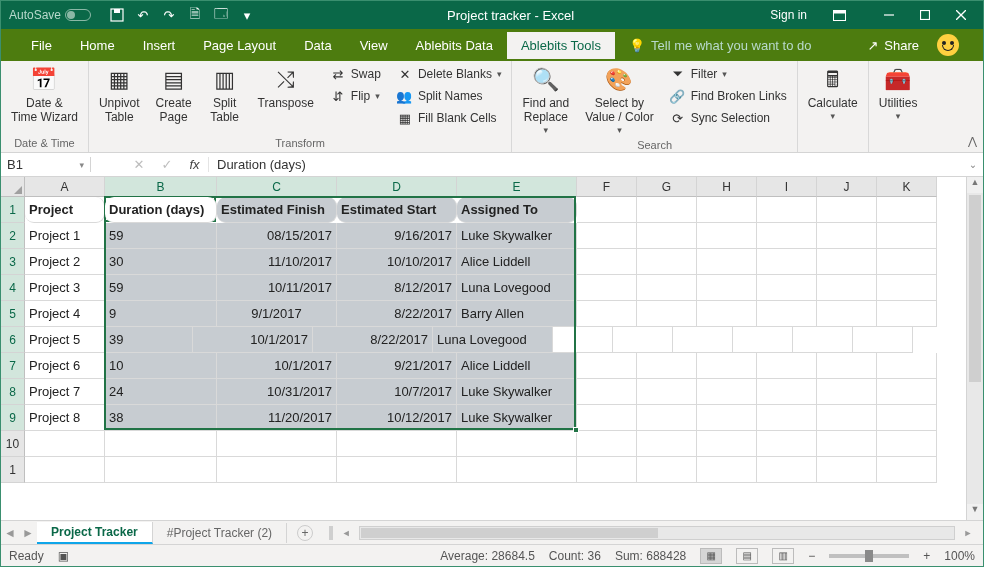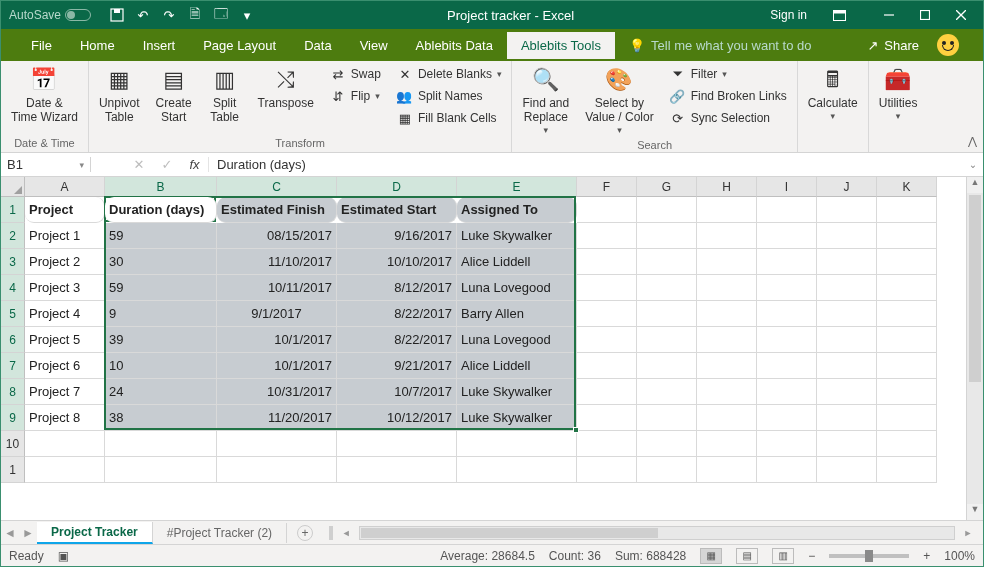--- a/index.html
+++ b/index.html
@@ -187,21 +187,21 @@
   <div class="group">
     <div class="body">
       <div class="big">
           <span class="icn">▦</span>
           <span style="white-space:pre;">Unpivot
 Table</span>
         </div>
       <div class="big">
           <span class="icn">▤</span>
           <span style="white-space:pre;">Create
-Start</span>
+Page</span>
         </div>
       <div class="big">
           <span class="icn">▥</span>
           <span style="white-space:pre;">Split
 Table</span>
         </div>
       <div class="big">
           <span class="icn">⤭</span>
           <span>Transpose</span>
         </div>
@@ -393,21 +393,21 @@
           <div class="cell sel" style="width: 120px;">Barry Allen</div>
           <div class="cell" style="width: 60px;"></div>
           <div class="cell" style="width: 60px;"></div>
           <div class="cell" style="width: 60px;"></div>
           <div class="cell" style="width: 60px;"></div>
           <div class="cell" style="width: 60px;"></div>
           <div class="cell" style="width: 60px;"></div>
         </div>
         <div class="row">
           <div class="cell" style="width: 80px;">Project 5</div>
-          <div class="cell sel" style="width: 112px;">39</div>
+          <div class="cell sel" style="width: 88px;">39</div>
           <div class="cell sel r" style="width: 120px;">10/1/2017</div>
           <div class="cell sel r" style="width: 120px;">8/22/2017</div>
           <div class="cell sel" style="width: 120px;">Luna Lovegood</div>
           <div class="cell" style="width: 60px;"></div>
           <div class="cell" style="width: 60px;"></div>
           <div class="cell" style="width: 60px;"></div>
           <div class="cell" style="width: 60px;"></div>
           <div class="cell" style="width: 60px;"></div>
           <div class="cell" style="width: 60px;"></div>
         </div>

